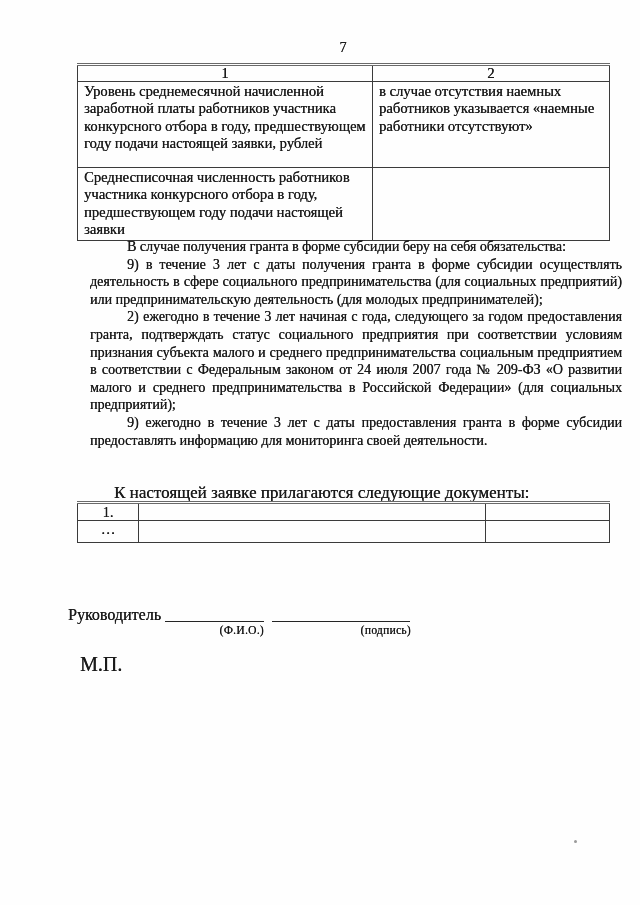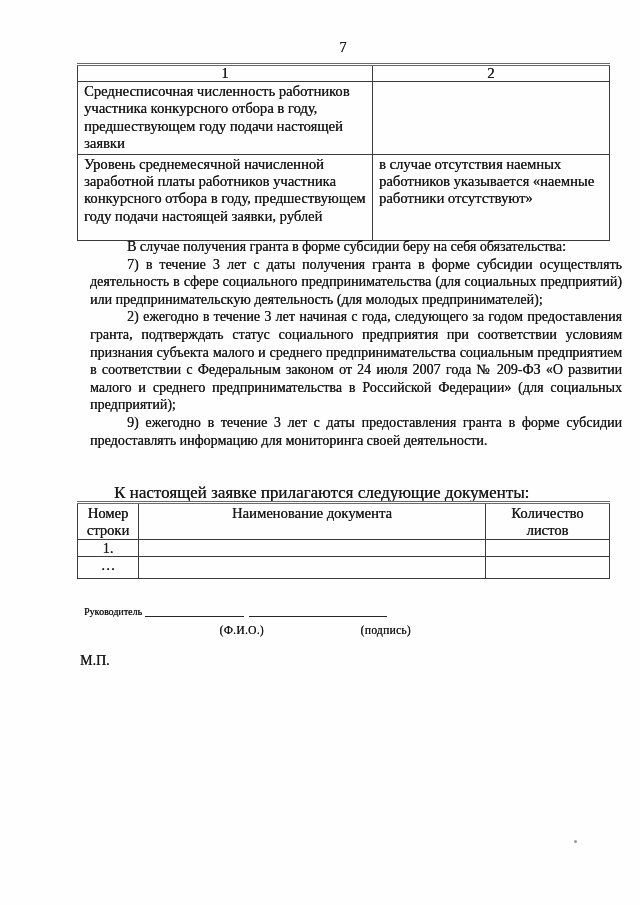--- a/index.html
+++ b/index.html
@@ -42,33 +42,33 @@
     left:90px;top:238px;width:532px;
     font-size:14px;line-height:17.6px;
     text-align:justify;
   }
   .bodytext p{margin:0;text-indent:37px;}
   .attach-intro{
     left:77px;top:483px;width:532px;
     font-size:17px;text-indent:37px;
   }
   
-  .sig-row{left:84px;top:606px;font-size:10px;white-space:nowrap;}
+  .sig-row{left:68px;top:606px;font-size:16px;white-space:nowrap;}
   .ul{
     display:inline-block;height:4px;
     border-bottom:1.3px solid #252525;
     position:relative;top:2px;
   }
   .cap{
     font-size:11.5px;text-align:right;
     letter-spacing:0.3px;
   }
   .cap-fio{left:165px;top:624px;width:99px;}
   .cap-sign{left:273px;top:624px;width:138px;}
-  .mp{left:80px;top:653px;font-size:14px;}
+  .mp{left:80px;top:653px;font-size:20px;}
   .date-row{left:80px;top:687px;font-size:14.6px;white-space:nowrap;}
   .speck{
     left:574px;top:840px;width:3px;height:3px;
     background:#9a9a9a;border-radius:50%;
   }
 </style>
 </head>
 <body>
 
 <div class="page">
@@ -78,52 +78,47 @@
   <table class="doc-table abs" id="t1">
     <colgroup>
         <col style="width:295px">
         <col style="width:237px">
       </colgroup>
     <tbody>
         <tr style="height:16px">
       <th>1</th>
       <th>2</th>
     </tr>
+    <tr style="height:86px">
+      <td>Уровень среднемесячной начисленной заработной платы работников участника конкурсного отбора в году, предшествующем году подачи настоящей заявки, рублей</td>
+      <td>в случае отсутствия наемных работников указывается «наемные работники отсутствуют»</td>
+    </tr>
     <tr style="height:68px">
       <td>Среднесписочная численность работников участника конкурсного отбора в году, предшествующем году подачи настоящей заявки</td>
       <td></td>
-    </tr>
-    <tr style="height:86px">
-      <td>Уровень среднемесячной начисленной заработной платы работников участника конкурсного отбора в году, предшествующем году подачи настоящей заявки, рублей</td>
-      <td>в случае отсутствия наемных работников указывается «наемные работники отсутствуют»</td>
     </tr>
   </tbody>
     </table>
 
   <div class="abs bodytext">
     <p>В случае получения гранта в форме субсидии беру на себя обязательства:</p>
-    <p>7) в течение 3 лет с даты получения гранта в форме субсидии осуществлять деятельность в сфере социального предпринимательства (для социальных предприятий) или предпринимательскую деятельность (для молодых предпринимателей);</p>
+    <p>9) в течение 3 лет с даты получения гранта в форме субсидии осуществлять деятельность в сфере социального предпринимательства (для социальных предприятий) или предпринимательскую деятельность (для молодых предпринимателей);</p>
     <p>2) ежегодно в течение 3 лет начиная с года, следующего за годом предоставления гранта, подтверждать статус социального предприятия при соответствии условиям признания субъекта малого и среднего предпринимательства социальным предприятием в соответствии с Федеральным законом от 24 июля 2007 года № 209-ФЗ «О развитии малого и среднего предпринимательства в Российской Федерации» (для социальных предприятий);</p>
     <p>9) ежегодно в течение 3 лет с даты предоставления гранта в форме субсидии предоставлять информацию для мониторинга своей деятельности.</p>
   </div>
 
   <div class="abs attach-intro">К настоящей заявке прилагаются следующие документы:</div>
 
   <table class="doc-table abs" id="t2">
     <colgroup>
         <col style="width:61px">
         <col style="width:347px">
         <col style="width:124px">
       </colgroup>
     <tbody>
-        <tr style="height:33px">
-      <th>Номер строки</th>
-      <th>Наименование документа</th>
-      <th>Количество листов</th>
-    </tr>
     <tr style="height:17px">
       <td class="c">1.</td>
       <td></td>
       <td></td>
     </tr>
     <tr style="height:22px">
       <td class="c">…</td>
       <td></td>
       <td></td>
     </tr>

